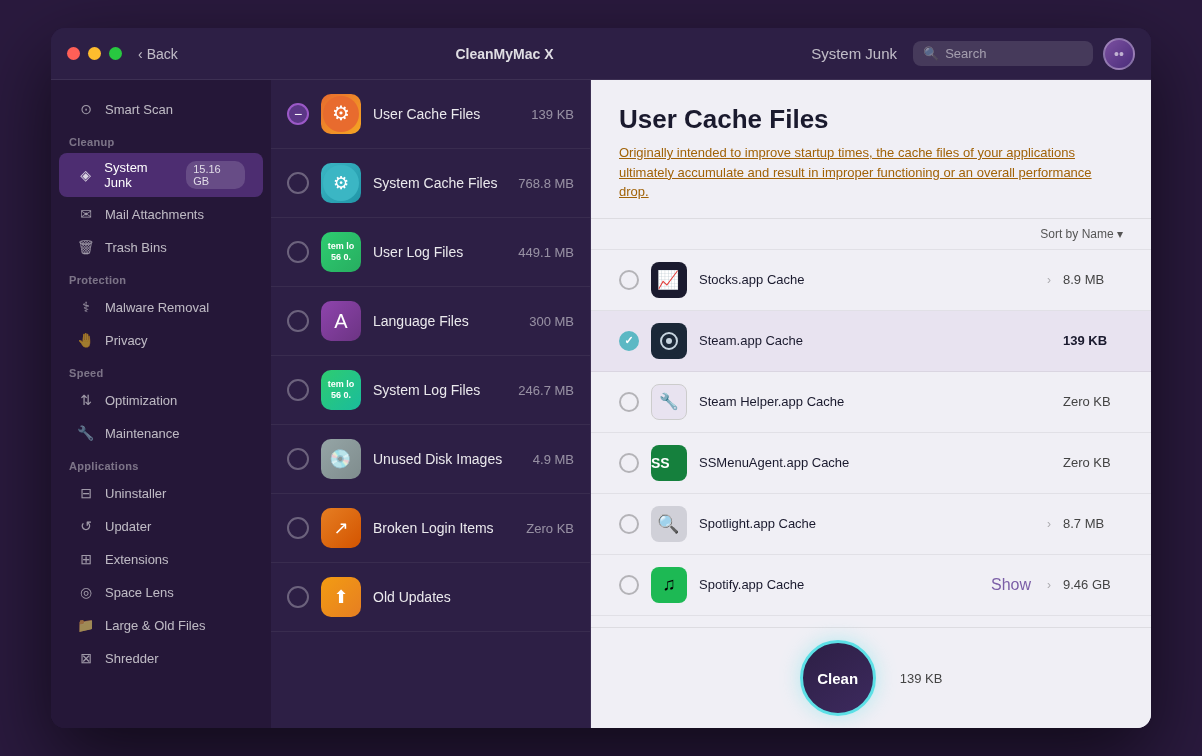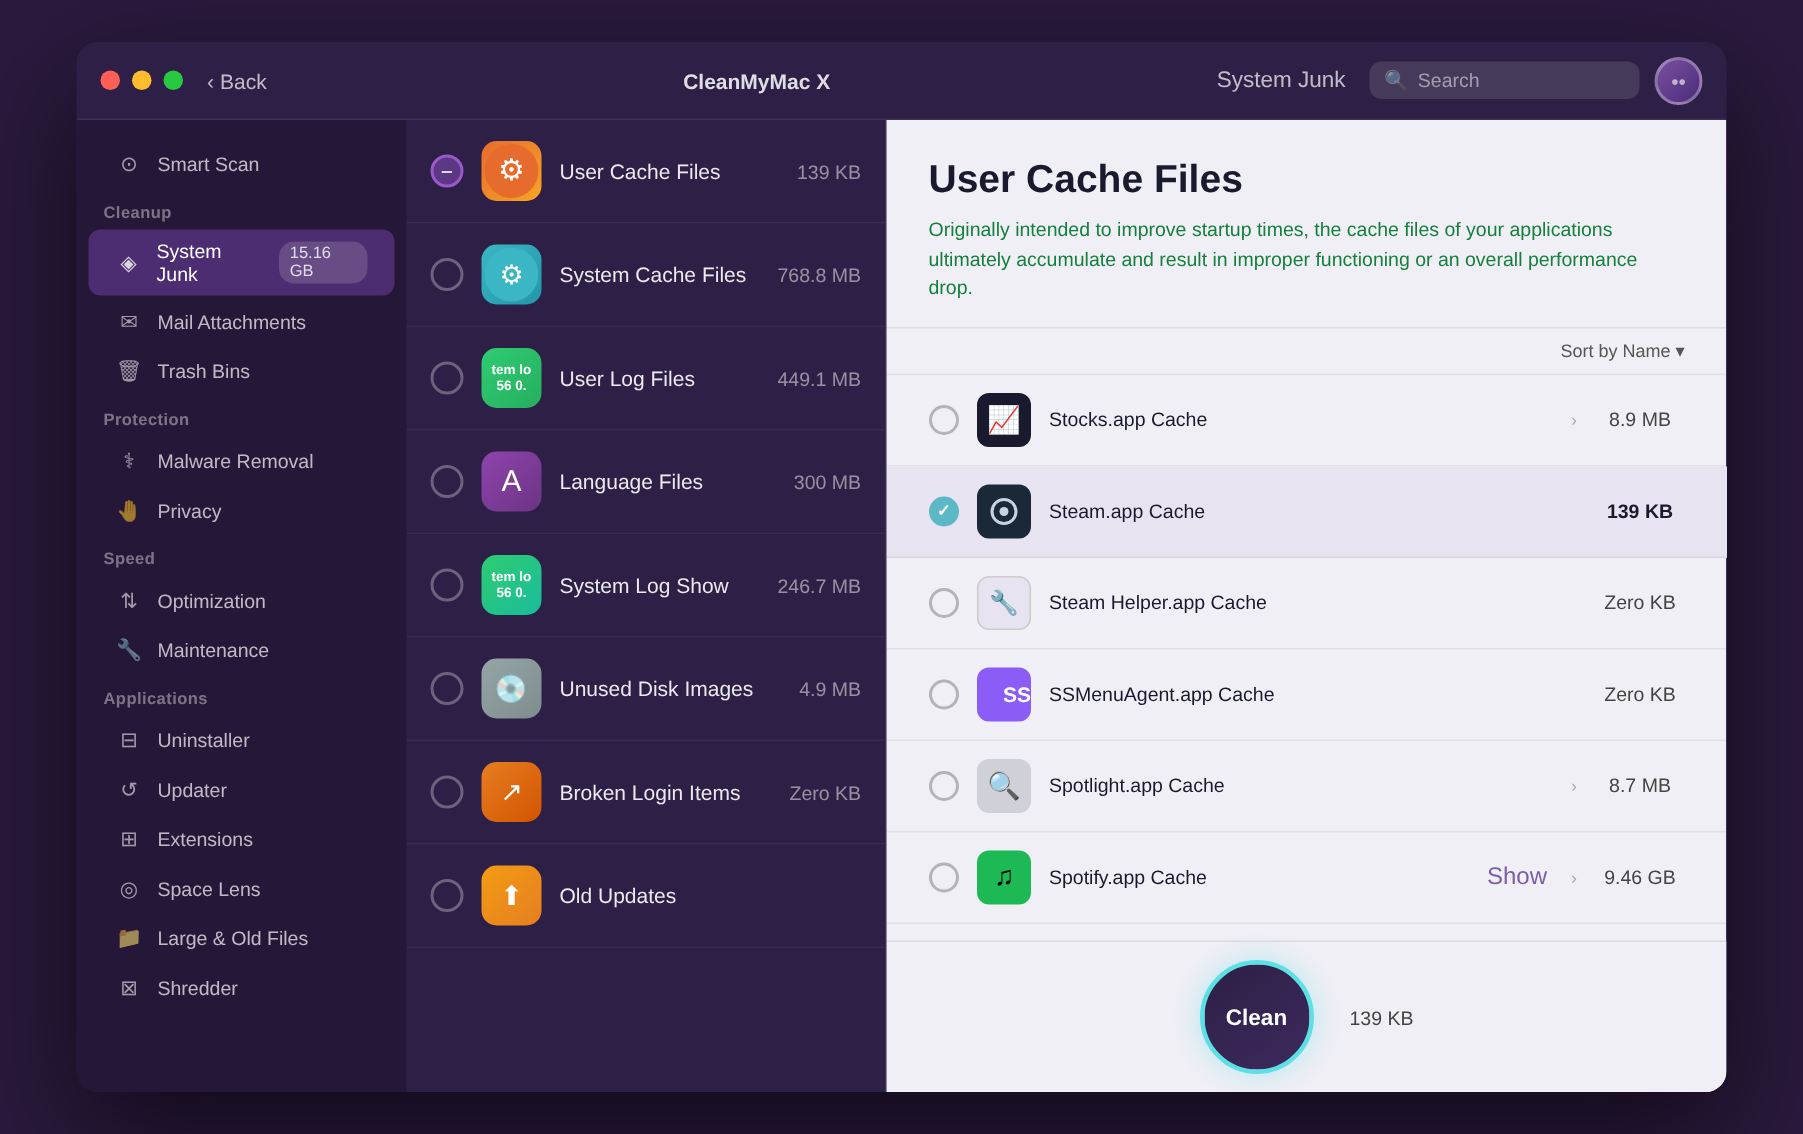--- a/index.html
+++ b/index.html
@@ -247,22 +247,23 @@
       border-bottom: 1px solid rgba(0,0,0,0.08);
     }
     .right-header h2 {
       font-size: 26px;
       font-weight: 700;
       color: #1a1a2e;
       margin-bottom: 8px;
     }
     .right-header p {
       font-size: 13px;
-      color: #15803d;
+      color: #a16207;
       line-height: 1.5;
+      text-decoration: underline;
     }
     .right-sort-bar {
       display: flex;
       justify-content: flex-end;
       padding: 8px 28px;
       border-bottom: 1px solid rgba(0,0,0,0.06);
     }
     .right-sort-label {
       font-size: 12px;
       color: #555;
@@ -326,21 +327,21 @@
     }
     .right-item-chevron {
       color: rgba(0,0,0,0.3);
       font-size: 12px;
     }
     .right-item-size {
       font-size: 13px;
       color: #444;
       white-space: nowrap;
       min-width: 60px;
-      text-align: center;
+      text-align: left;
     }
     .right-item-size.bold {
       font-weight: 700;
       color: #1a1a2e;
     }
     
     .right-footer {
       border-top: 1px solid rgba(0,0,0,0.08);
       padding: 12px 28px;
       display: flex;
@@ -524,21 +525,21 @@
           <span class="list-item-name">Language Files</span>
           <span class="list-item-size">300 MB</span>
         </div>
 
         <div class="list-item">
           <div class="check-circle"></div>
           <div class="list-item-icon" style="background:linear-gradient(135deg,#2ecc71,#1abc9c); color:white; font-size:9px; font-weight:700; flex-direction:column; display:flex; align-items:center; justify-content:center;">
             <div style="font-size:9px; line-height:1.2;">tem lo</div>
             <div style="font-size:9px; line-height:1.2;">56 0.</div>
           </div>
-          <span class="list-item-name">System Log Show</span>
+          <span class="list-item-name">System Log Files</span>
           <span class="list-item-size">246.7 MB</span>
         </div>
 
         <div class="list-item">
           <div class="check-circle"></div>
           <div class="list-item-icon" style="background:linear-gradient(135deg,#95a5a6,#7f8c8d); display:flex; align-items:center; justify-content:center;">
             <span style="color:white; font-size:18px;">💿</span>
           </div>
           <span class="list-item-name">Unused Disk Images</span>
           <span class="list-item-size">4.9 MB</span>
@@ -599,21 +600,21 @@
           <div class="right-check"></div>
           <div class="right-app-icon" style="background:#e8e3f0; border: 1px solid #ccc;">
             <span style="font-size:16px;">🔧</span>
           </div>
           <span class="right-item-name">Steam Helper.app Cache</span>
           <span class="right-item-size">Zero KB</span>
         </div>
 
         <div class="right-list-item">
           <div class="right-check"></div>
-          <div class="right-app-icon" style="background:#8b5cf6; display:flex;align-items:center;justify-content:flex-end;">
+          <div class="right-app-icon" style="background:#15803d; display:flex;align-items:center;justify-content:flex-start;">
             <span style="color:white; font-size:14px; font-weight:700;">SS</span>
           </div>
           <span class="right-item-name">SSMenuAgent.app Cache</span>
           <span class="right-item-size">Zero KB</span>
         </div>
 
         <div class="right-list-item">
           <div class="right-check"></div>
           <div class="right-app-icon" style="background:#d0d0d8; display:flex;align-items:center;justify-content:center;">
             <span style="font-size:18px; color:#555;">🔍</span>

